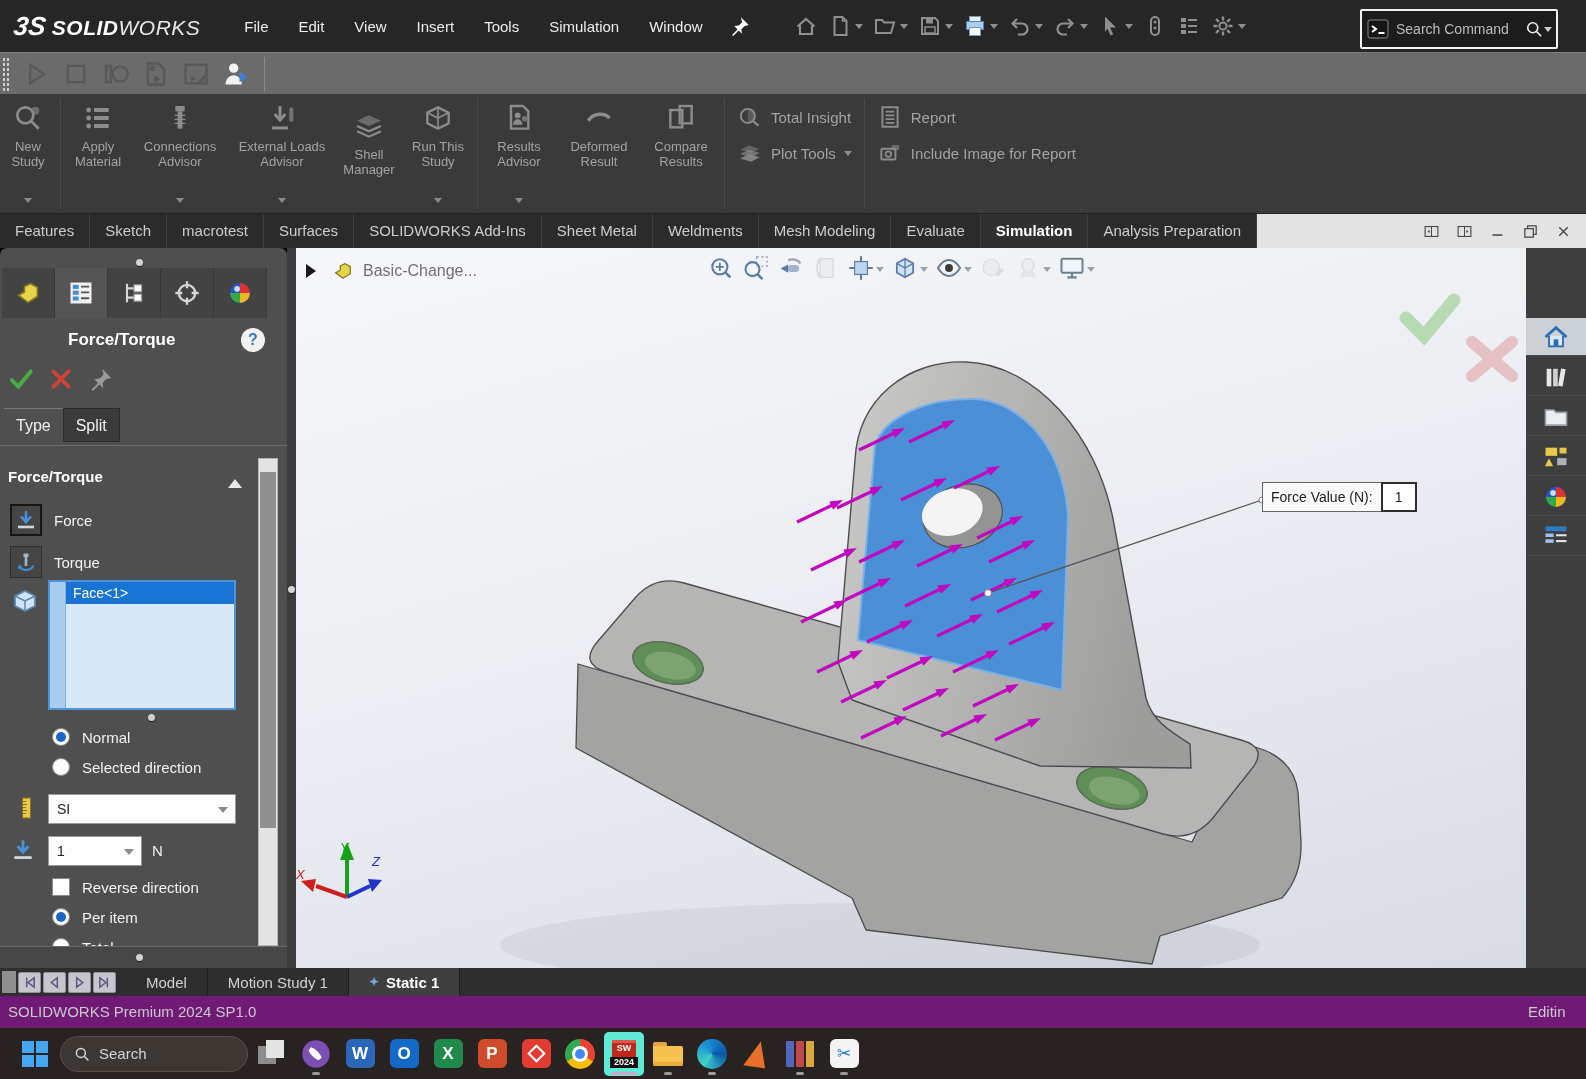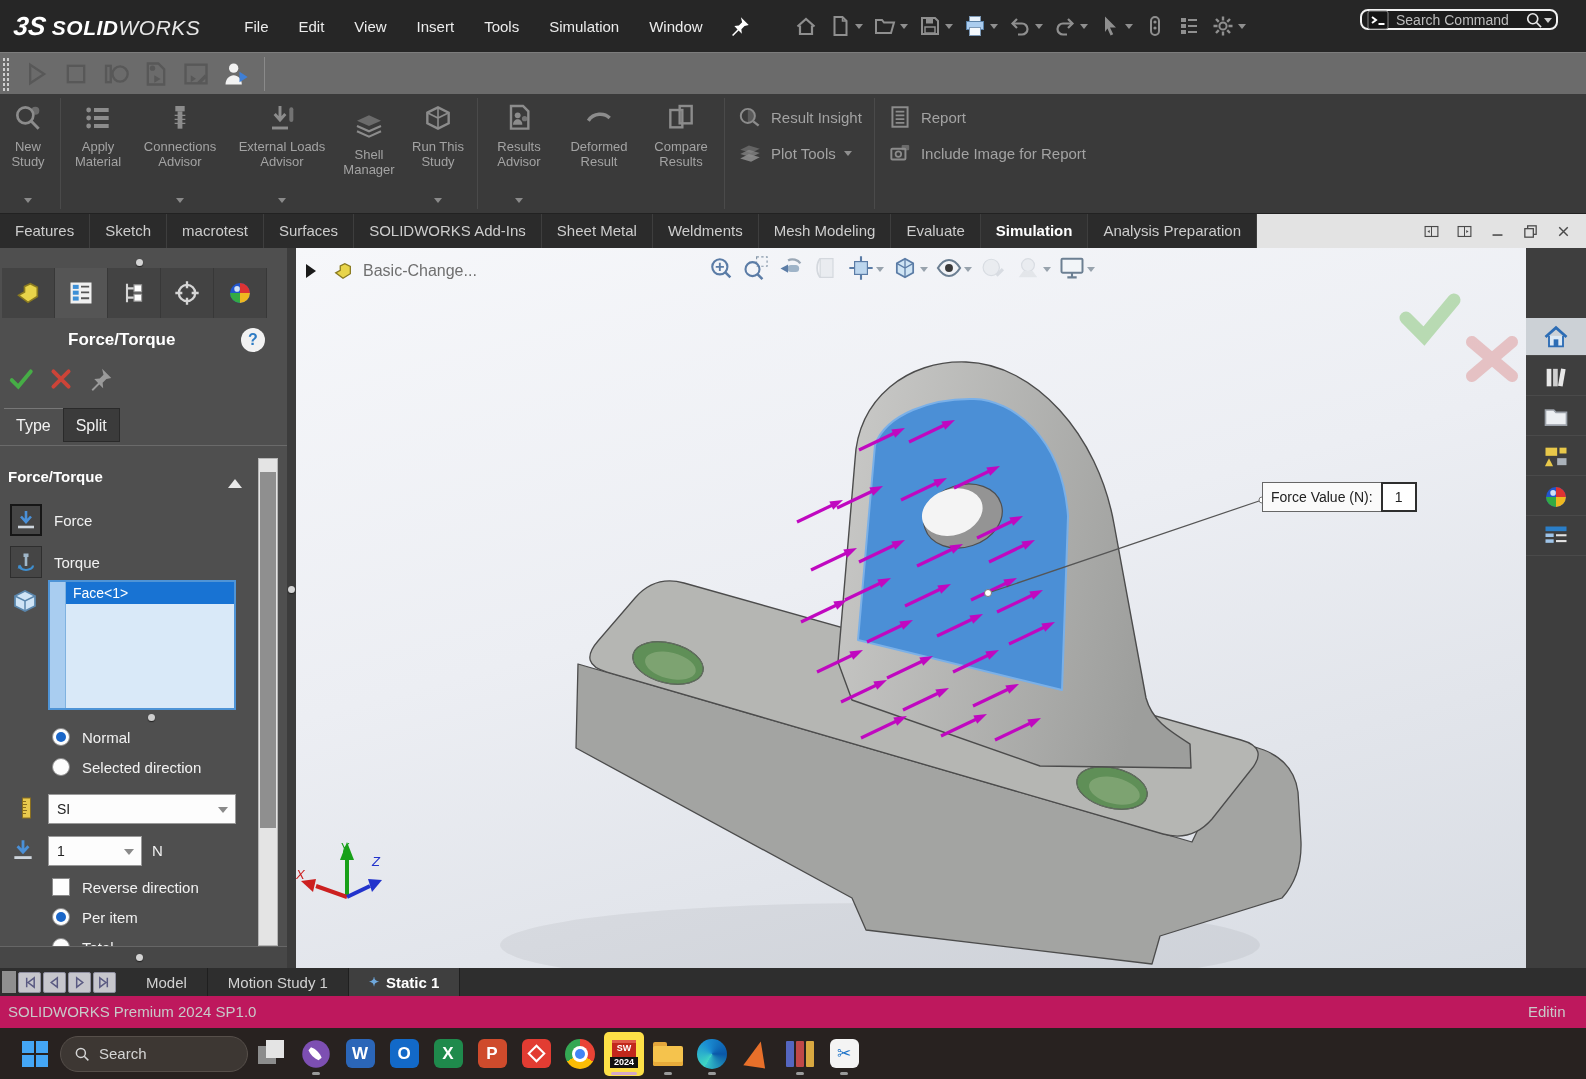--- a/index.html
+++ b/index.html
@@ -15,22 +15,22 @@
   .logo .b { font-weight:bold; font-style:italic; font-size:21px; letter-spacing:.5px; }
   .logo .l { font-weight:normal; font-style:italic; font-size:21px; color:#e8e8e8; letter-spacing:.5px; }
   .menus { display:flex; gap:30px; margin-left:44px; }
   .menu-item { color:#ececec; font-size:15px; cursor:default; }
   .pin { width:22px; height:22px; color:#fff; margin-left:26px; }
   .quick { display:flex; align-items:center; margin-left:40px; gap:4px; }
   .qi { display:flex; align-items:center; gap:3px; padding:0 3px; }
   .qi .ic { width:24px; height:24px; color:#8f8f8f; }
   .qi .ic.print { color:#9fc4e8; }
   .caret { width:0; height:0; border:4px solid transparent; border-top:5px solid #8f8f8f; margin-top:5px; }
-  .searchbox { position:absolute; right:28px; top:9px; width:198px; height:21px; background:#1c1c1c;
-    border:2px solid #f2f2f2; border-radius:8px; display:flex; align-items:center; padding:0 4px; }
+  .searchbox { position:absolute; right:28px; top:9px; width:198px; height:40px; background:#1c1c1c;
+    border:2px solid #f2f2f2; border-radius:2px; display:flex; align-items:center; padding:0 4px; }
   .searchbox .term { width:24px; height:24px; }
   .searchbox .ph { color:#bdbdbd; font-size:14px; margin-left:6px; flex:1; white-space:nowrap; overflow:hidden; }
   .searchbox .mag { width:20px; height:20px; color:#e8e8e8; }
   .searchbox .caret { border-top-color:#cfcfcf; }
 
   
   .macrobar { position:absolute; left:0; top:52px; width:1586px; height:42px; background:#6b6b6b;
     border-top:1px solid #7d7d7d; display:flex; align-items:center; }
   .grip { width:8px; height:34px; margin-left:2px; background-image:radial-gradient(#cfcfcf 1px, transparent 1.4px);
     background-size:4px 5px; }
@@ -55,21 +55,21 @@
   .cmdtabs { position:absolute; left:0; top:214px; width:1586px; height:34px; background:#2b2b2b; display:flex; }
   .ctab { padding:0 15px; line-height:33px; font-size:15px; color:#cdcdcd; border-right:1px solid #3e3e3e; white-space:nowrap; }
   .ctab.active { color:#fff; font-weight:bold; background:#303030; }
   .ctab-fill { flex:1; background:#e3e3e3; display:flex; align-items:center; justify-content:flex-end; gap:16px; padding-right:14px; }
   .wc { width:17px; height:17px; color:#4a4a4a; }
 
   
   .main { position:absolute; left:0; top:248px; width:1586px; height:720px; }
 
   
-  .leftpanel { position:absolute; left:0; top:0; width:287px; height:720px; background:#4f4f4f; }
+  .leftpanel { position:absolute; left:0; top:0; width:287px; height:720px; background:#4f4f4f;border-radius:7px; }
   .dot { position:absolute; width:7px; height:7px; border-radius:50%; background:#d4d4d4; box-shadow:0 1px 1px #222; }
   .pm-tabs { position:absolute; left:2px; top:20px; display:flex; }
   .pm-tab { width:53px; height:50px; background:#434343; border-right:1px solid #383838;
     display:flex; align-items:center; justify-content:center; }
   .pm-tab.active { background:#555; }
   .pm-tab .ic { width:28px; height:28px; }
   .pm-title-row { position:absolute; left:0; top:80px; width:287px; height:32px; }
   .pm-title { position:absolute; left:68px; top:2px; font-size:17px; font-weight:bold; color:#fff; }
   .pm-help { position:absolute; right:22px; top:0; width:24px; height:24px; border-radius:50%; background:#f2f2f2;
     color:#2e7cc4; font-weight:bold; font-size:16px; text-align:center; line-height:24px; }
@@ -137,34 +137,34 @@
   .bblock { width:14px; height:22px; background:#8f8f8f; margin-left:2px; }
   .bnav { width:23px; height:21px; background:#c6c6cc; border:1px solid #8f8fa0; border-radius:2px; margin-left:2px;
     display:flex; align-items:center; justify-content:center; color:#5a5a82; }
   .bnav svg { width:15px; height:15px; }
   .btabs { display:flex; margin-left:10px; height:28px; }
   .btab { padding:0 20px; line-height:27px; font-size:15px; color:#d2d2d2; border-right:1px solid #1f1f1f; display:flex; align-items:center; gap:7px; }
   .btab.active { background:#3f3f3f; color:#fff; font-weight:bold; }
   .btab .sticon { color:#6fa8dc; font-size:12px; }
 
   
-  .statusbar { position:absolute; left:0; top:996px; width:1586px; height:32px; background:#be185d; overflow:hidden; }
+  .statusbar { position:absolute; left:0; top:996px; width:1586px; height:32px; background:#701a75; overflow:hidden; }
   .statusbar .sl { position:absolute; left:8px; top:7px; font-size:15px; color:#c9c9c9; }
   .statusbar .sr { position:absolute; left:1528px; top:7px; font-size:15px; color:#c9c9c9; white-space:nowrap; }
 
   
   .taskbar { position:absolute; left:0; top:1028px; width:1586px; height:51px; background:#282220; display:flex; align-items:center; }
   .winlogo { width:26px; height:26px; margin-left:22px; display:grid; grid-template-columns:12px 12px; grid-gap:2px; }
   .winlogo i { background:#44a6f5; width:12px; height:12px; }
   .pill { margin-left:12px; width:188px; height:36px; border-radius:18px; background:#3d3733; border:1px solid #564f4a;
     display:flex; align-items:center; padding:0 12px; gap:8px; }
   .pill .ic { width:18px; height:18px; color:#d5d5d5; }
   .pill span { color:#d5d5d5; font-size:15px; }
   .tb-item { position:relative; width:40px; height:44px; margin-left:4px; display:flex; align-items:center; justify-content:center; border-radius:5px; }
-  .tb-item.active { background:#fde047; }
+  .tb-item.active { background:#5eead4; }
   .ind { position:absolute; bottom:1px; left:50%; transform:translateX(-50%); width:8px; height:3px; border-radius:2px; background:#9a9a9a; }
   .tb-item.active .ind { width:26px; background:#d4a8c8; }
   .sq { width:29px; height:29px; border-radius:6px; color:#fff; font-weight:bold; font-size:17px;
     display:flex; align-items:center; justify-content:center; }
   .tv { position:relative; width:28px; height:28px; }
   .tv i { position:absolute; width:18px; height:18px; background:#8c8c8c; left:0; top:6px; }
   .tv i:last-child { background:#e4e4e4; left:8px; top:0; }
   .diam { width:13px; height:13px; border:2.5px solid #fff; transform:rotate(45deg); }
   .ch-out { width:30px; height:30px; border-radius:50%;
     background:conic-gradient(#ea4335 0 120deg, #fbbc05 0 240deg, #34a853 0 360deg); position:relative; }
@@ -473,21 +473,21 @@
     <div class="rib-sep"></div>
     <div class="rib-col">
       <div class="rib-row">
         <span class="ic">
           <svg viewBox="0 0 24 24" width="100%" height="100%">
             <circle cx="10" cy="11" r="6.5" fill="none" stroke="currentColor" stroke-width="1.8"></circle>
             <path d="M10 4.5a6.5 6.5 0 0 1 0 13z" fill="currentColor" opacity=".4"></path>
             <path d="M15 16l5 4" stroke="currentColor" stroke-width="2.2"></path>
           </svg>
         </span>
-        <span class="lbl">Result Insight</span>
+        <span class="lbl">Total Insight</span>
       </div>
       <div class="rib-row">
         <span class="ic">
           <svg viewBox="0 0 24 24" width="100%" height="100%">
             <path d="M3 9l8-4 10 3-8 4z" fill="currentColor" opacity=".5"></path>
             <path d="M3 13l8-4 10 3-8 4z" fill="currentColor" opacity=".7"></path>
             <path d="M3 17l8-4 10 3-8 4z" fill="currentColor" opacity=".9"></path>
           </svg>
         </span>
         <span class="lbl">Plot Tools</span>

